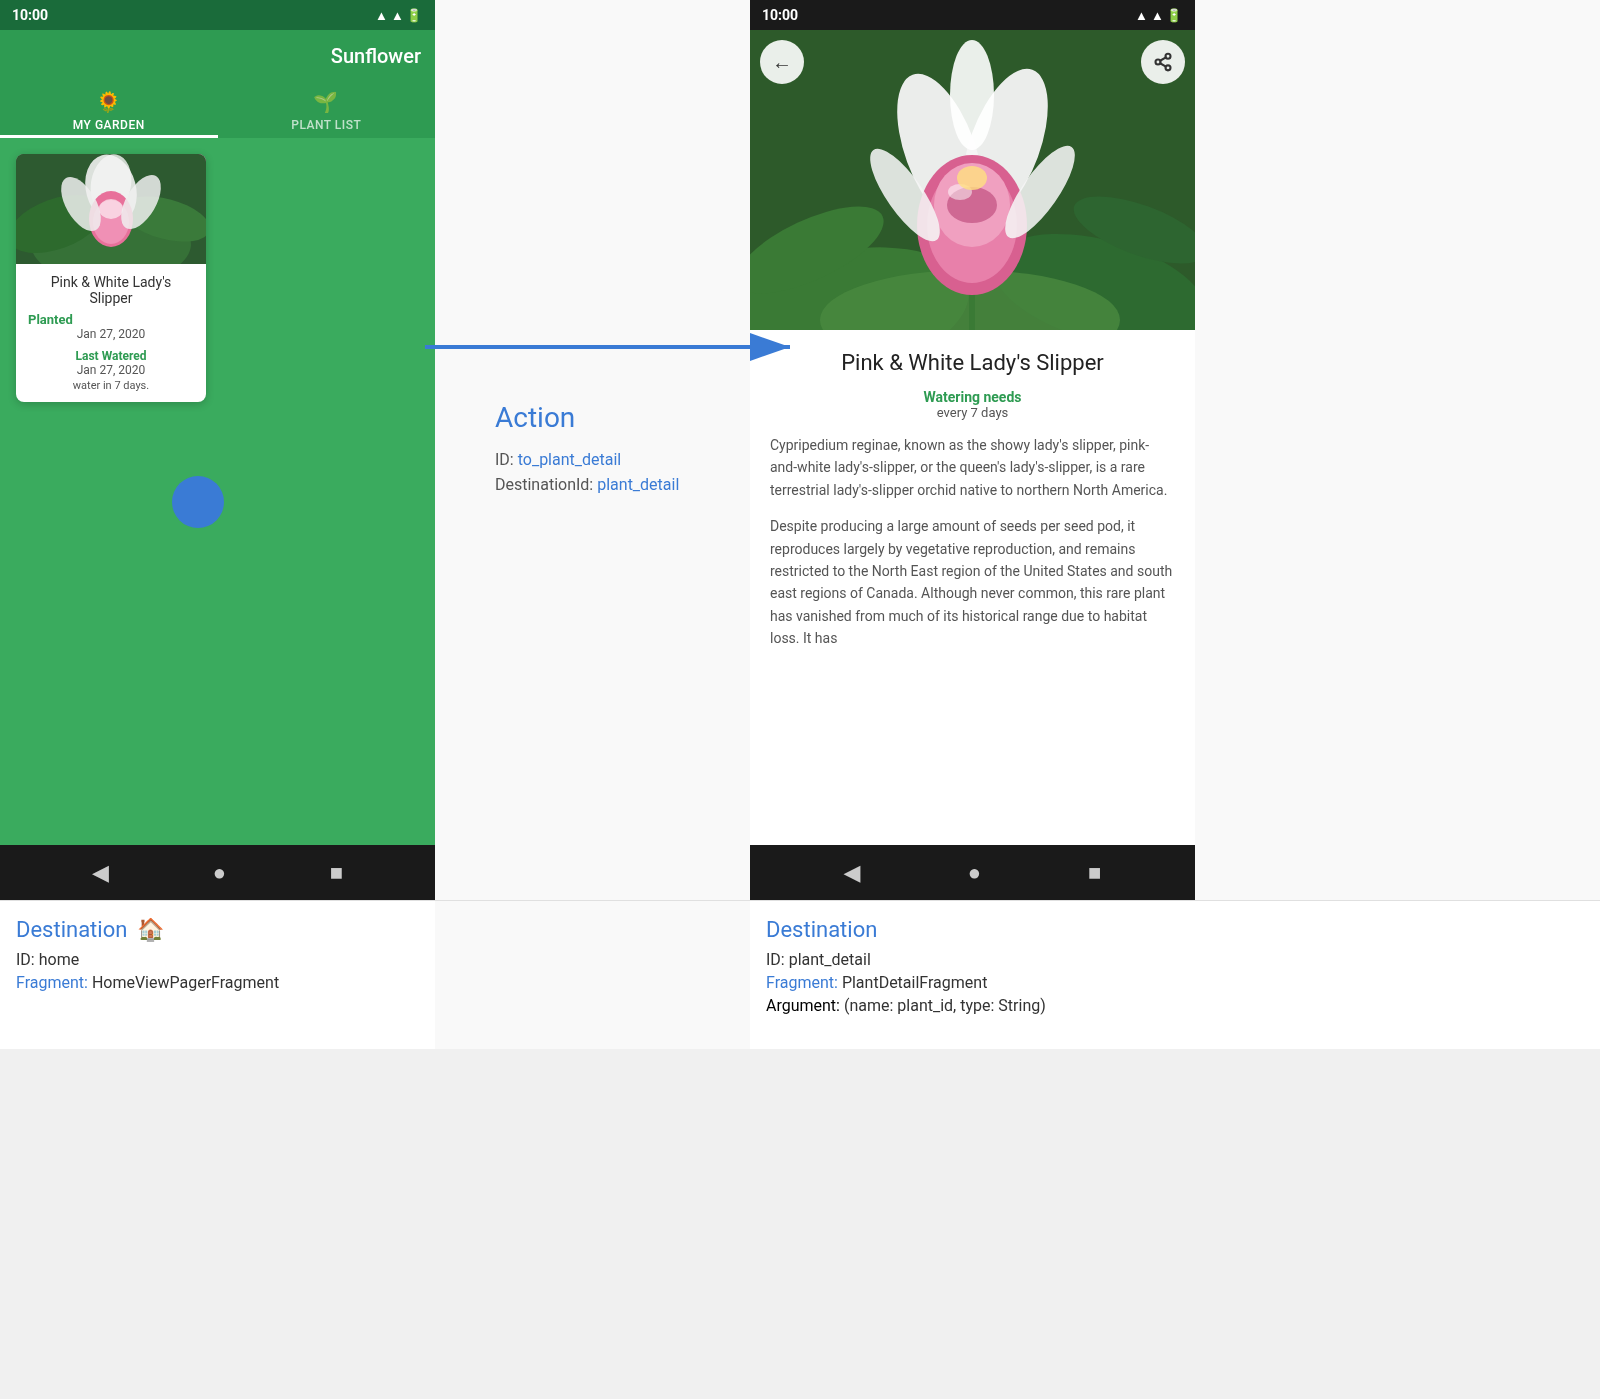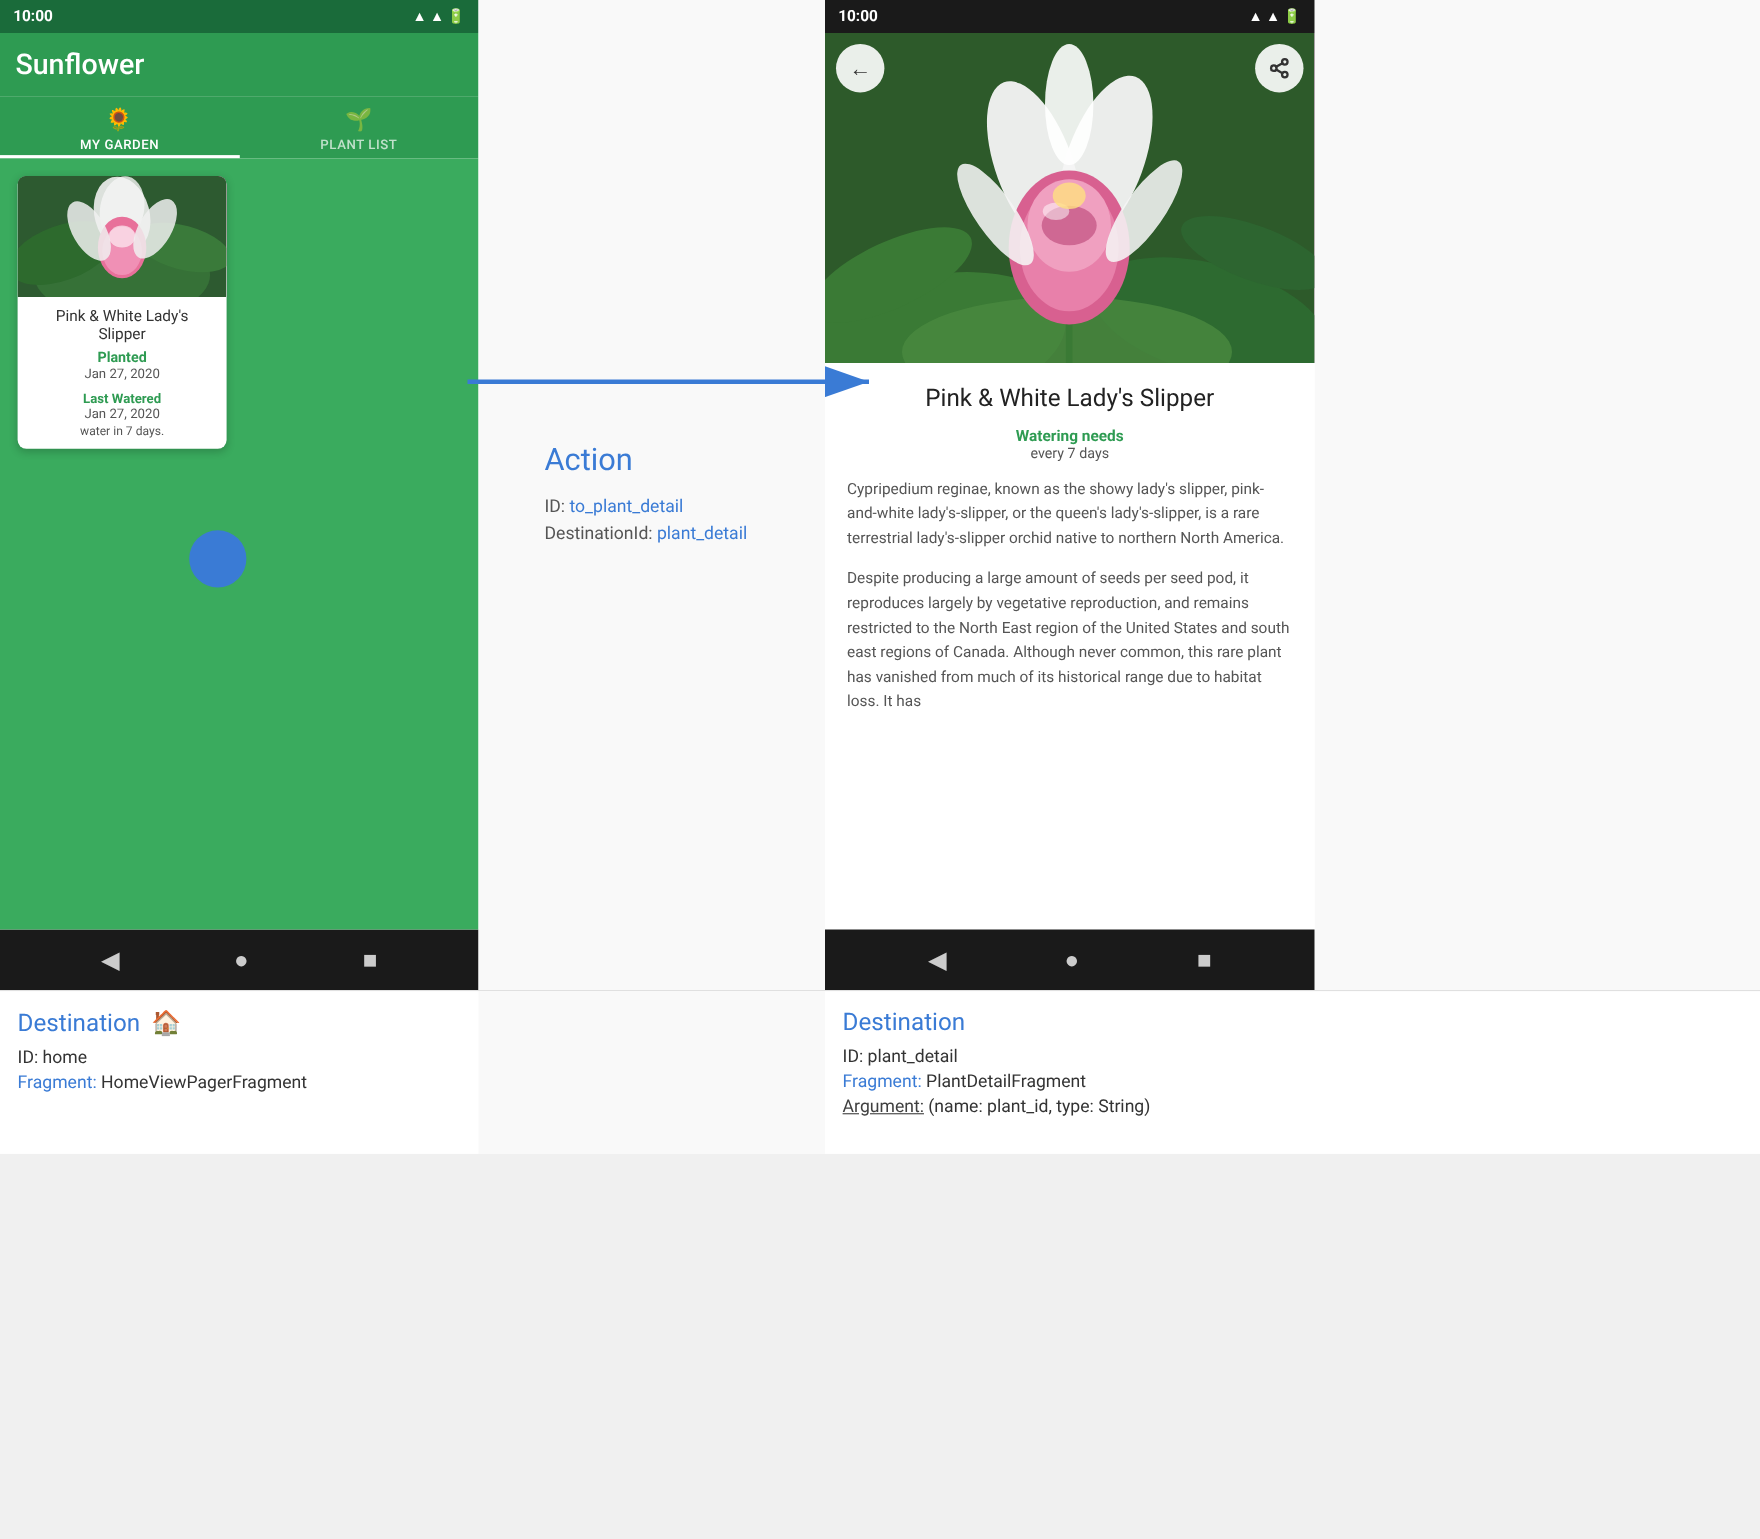--- a/index.html
+++ b/index.html
@@ -36,23 +36,23 @@
       gap: 32px;
     }
 
     .status-bar-dark {
       background: #1a1a1a;
     }
 
     .app-bar {
       background: #2e9b52;
       color: #fff;
-      text-align: left;
+      text-align: right;
       padding: 14px;
-      font-size: 26px;
+      font-size: 20px;
       font-weight: 500;
     }
 
     .tabs {
       background: #2e9b52;
       display: flex;
       justify-content: space-around;
     }
 
     .tab {
@@ -120,21 +120,21 @@
       color: #333;
       text-align: center;
       margin-bottom: 6px;
       font-weight: 400;
     }
 
     .planted-label {
       color: #2e9b52;
       font-weight: bold;
       font-size: 13px;
-      text-align: center;
+      text-align: left;
     }
 
     .planted-date {
       color: #555;
       font-size: 12px;
       text-align: center;
       margin-bottom: 8px;
     }
 
     .watered-label {
@@ -540,17 +540,17 @@
     </div>
     <div class="dest-detail">
       <span>ID:</span>
       <span>plant_detail</span>
     </div>
     <div class="dest-detail">
       <span style="color:#3a7bd5;">Fragment:</span>
       <span>PlantDetailFragment</span>
     </div>
     <div class="dest-detail">
-      <span style="color:#404040;text-decoration:underline;">Argument:</span>
+      <span style="color:#000000;">Argument:</span>
       <span>(name: plant_id, type: String)</span>
     </div>
   </div>
 </div>
 
 </body></html>

